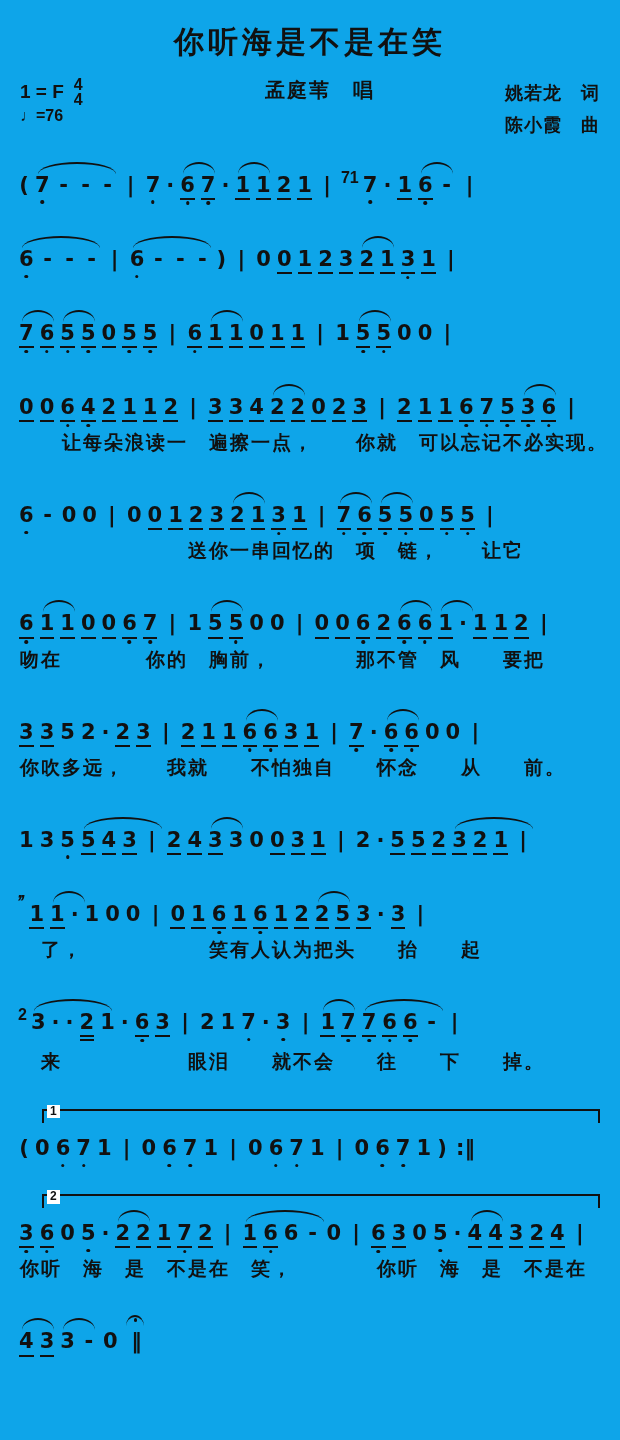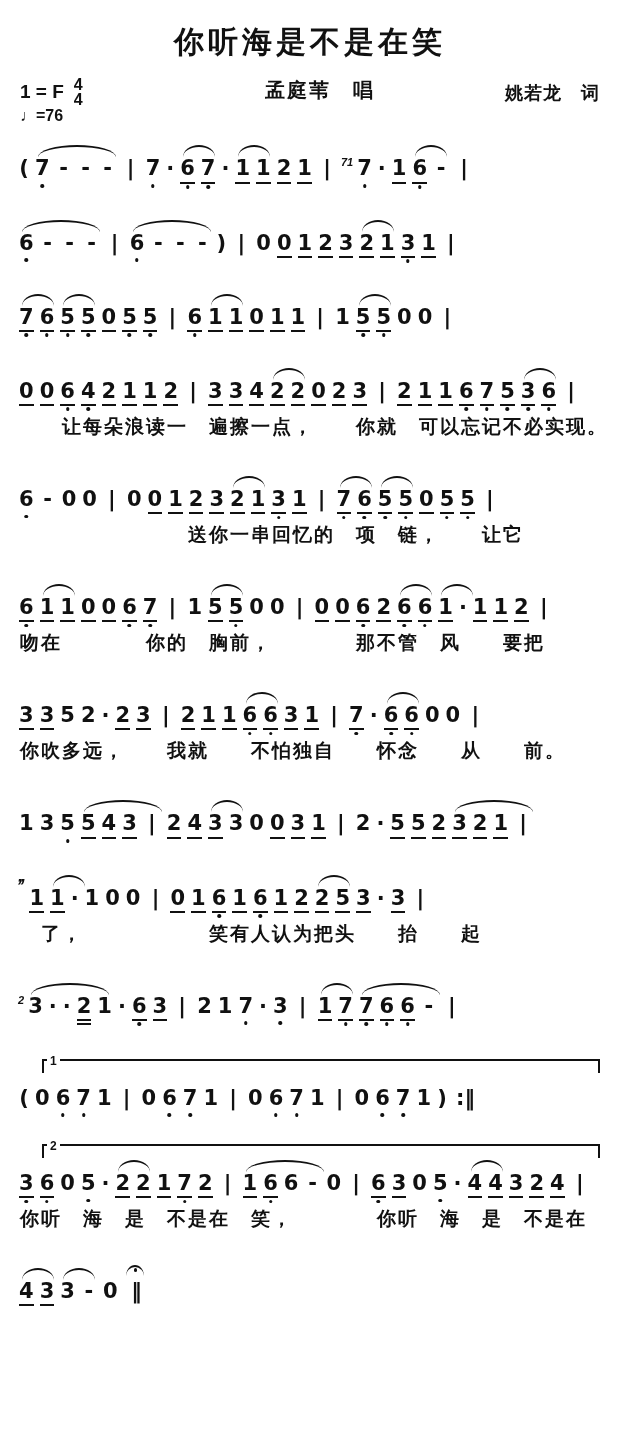--- a/index.html
+++ b/index.html
@@ -1,18 +1,18 @@
 <!DOCTYPE html>
 <html><head>
 <meta charset="utf-8">
 <style>
   html,body{margin:0;padding:0;background:#e8e8e8;}
   .page{
     width:620px;height:1440px;box-sizing:border-box;
-    background:#ffffff;color:#111;
+    background:#0ea5e9;color:#111;
     font-family:"Liberation Sans","DejaVu Sans",sans-serif;
     padding:18px 14px 10px 14px;overflow:hidden;position:relative;
   }
   .title{
     text-align:center;font-size:30px;font-weight:bold;letter-spacing:4px;
     margin:4px 0 14px 0;
   }
   .meta-row{display:flex;align-items:flex-start;padding:0 6px;}
   .keyblock{width:170px;font-weight:bold;}
   .keyline{font-size:19px;display:flex;align-items:center;}
@@ -38,21 +38,21 @@
   .low::after{
     content:"";position:absolute;left:50%;transform:translateX(-50%);
     bottom:-7px;width:3.5px;height:3.5px;background:#111;border-radius:50%;
   }
   .a::before,.A::before{
     content:"";position:absolute;top:-11px;left:3px;height:10px;
     border-top:2.5px solid #111;border-radius:50% 50% 0 0/100% 100% 0 0;
   }
   .a::before{width:32px;}
   .A::before{width:78px;}
-  .grace{display:inline-block;font-size:11px;font-weight:bold;position:relative;top:-9px;margin:0 1px 0 2px;font-style:italic;}
+  .grace{display:inline-block;font-size:16px;font-weight:bold;position:relative;top:-9px;margin:0 1px 0 2px;}
   .breath{display:inline-block;font-size:20px;font-weight:bold;font-style:italic;position:relative;top:-12px;margin-right:4px;letter-spacing:-2px;}
   .fermata{position:relative;margin-left:10px;}
   .fermata::before{
     content:"";position:absolute;left:-5px;top:-14px;width:18px;height:9px;
     border-top:2.5px solid #111;border-radius:50% 50% 0 0/100% 100% 0 0;
   }
   .fermata::after{
     content:"";position:absolute;left:3px;top:-11px;width:3.5px;height:3.5px;
     background:#111;border-radius:50%;
   }
@@ -83,20 +83,21 @@
         <span class="timesig">
           <span>4</span>
           <span>4</span>
         </span>
       </div>
       <div class="tempo">♩=76</div>
     </div>
     <div class="singer">孟庭苇　唱</div>
     <div class="credits">
       <div>姚若龙　词</div>
+      <div>陈小霞　曲</div>
     </div>
   </div>
 
   <div id="systems">
       <div class="system">
         <div class="notes"><span class="nt paren">(</span><span class="nt low A">7</span><span class="nt dash">-</span><span class="nt dash">-</span><span class="nt dash">-</span><span class="nt bar">|</span><span class="nt low">7</span><span class="nt adot">·</span><span class="nt low u a">6</span><span class="nt low u">7</span><span class="nt adot">·</span><span class="nt u a">1</span><span class="nt u">1</span><span class="nt u">2</span><span class="nt u">1</span><span class="nt bar">|</span><span class="grace">71</span><span class="nt low">7</span><span class="nt adot">·</span><span class="nt u">1</span><span class="nt low u a">6</span><span class="nt dash">-</span><span class="nt bar">|</span></div>
       </div>
       <div class="system">
         <div class="notes"><span class="nt low A">6</span><span class="nt dash">-</span><span class="nt dash">-</span><span class="nt dash">-</span><span class="nt bar">|</span><span class="nt low A">6</span><span class="nt dash">-</span><span class="nt dash">-</span><span class="nt dash">-</span><span class="nt paren">)</span><span class="nt bar">|</span><span class="nt">0</span><span class="nt u">0</span><span class="nt u">1</span><span class="nt u">2</span><span class="nt u">3</span><span class="nt u a">2</span><span class="nt u">1</span><span class="nt low u">3</span><span class="nt u">1</span><span class="nt bar">|</span></div>
       </div>
@@ -121,20 +122,21 @@
       </div>
       <div class="system">
         <div class="notes"><span class="nt">1</span><span class="nt">3</span><span class="nt low">5</span><span class="nt u A">5</span><span class="nt u">4</span><span class="nt u">3</span><span class="nt bar">|</span><span class="nt u">2</span><span class="nt u">4</span><span class="nt u a">3</span><span class="nt">3</span><span class="nt">0</span><span class="nt u">0</span><span class="nt u">3</span><span class="nt u">1</span><span class="nt bar">|</span><span class="nt">2</span><span class="nt adot">·</span><span class="nt u">5</span><span class="nt u">5</span><span class="nt u">2</span><span class="nt u A">3</span><span class="nt u">2</span><span class="nt u">1</span><span class="nt bar">|</span></div>
       </div>
       <div class="system">
         <div class="notes"><span class="breath">’’</span><span class="nt u">1</span><span class="nt u a">1</span><span class="nt adot">·</span><span class="nt">1</span><span class="nt">0</span><span class="nt">0</span><span class="nt bar">|</span><span class="nt u">0</span><span class="nt u">1</span><span class="nt low u">6</span><span class="nt u">1</span><span class="nt low u">6</span><span class="nt u">1</span><span class="nt u">2</span><span class="nt u a">2</span><span class="nt u">5</span><span class="nt u">3</span><span class="nt adot">·</span><span class="nt u">3</span><span class="nt bar">|</span></div>
         <div class="lyrics">　了，　　　　　　笑有人认为把头　　抬　　起</div>
       </div>
       <div class="system">
         <div class="notes"><span class="grace">2</span><span class="nt A">3</span><span class="nt adot">·</span><span class="nt adot">·</span><span class="nt U">2</span><span class="nt">1</span><span class="nt adot">·</span><span class="nt low u">6</span><span class="nt u">3</span><span class="nt bar">|</span><span class="nt">2</span><span class="nt">1</span><span class="nt low">7</span><span class="nt adot">·</span><span class="nt low">3</span><span class="nt bar">|</span><span class="nt u a">1</span><span class="nt low u">7</span><span class="nt low u A">7</span><span class="nt low u">6</span><span class="nt low u">6</span><span class="nt dash">-</span><span class="nt bar">|</span></div>
+        <div class="lyrics">　来　　　　　　眼泪　　就不会　　往　　下　　掉。</div>
       </div>
       <div class="system">
         <div class="volta">
           <span class="vlabel">1</span>
         </div>
         <div class="notes"><span class="nt paren">(</span><span class="nt">0</span><span class="nt low">6</span><span class="nt low">7</span><span class="nt">1</span><span class="nt bar">|</span><span class="nt">0</span><span class="nt low">6</span><span class="nt low">7</span><span class="nt">1</span><span class="nt bar">|</span><span class="nt">0</span><span class="nt low">6</span><span class="nt low">7</span><span class="nt">1</span><span class="nt bar">|</span><span class="nt">0</span><span class="nt low">6</span><span class="nt low">7</span><span class="nt">1</span><span class="nt paren">)</span><span class="nt bar">:‖</span></div>
       </div>
       <div class="system">
         <div class="volta">
           <span class="vlabel">2</span>

